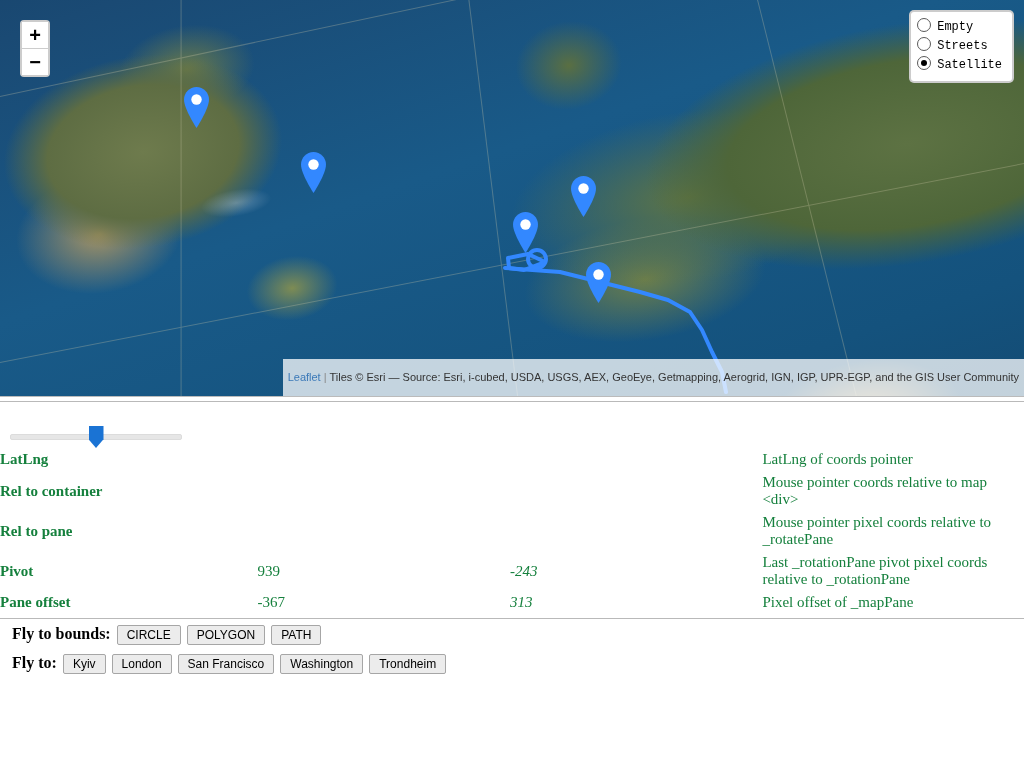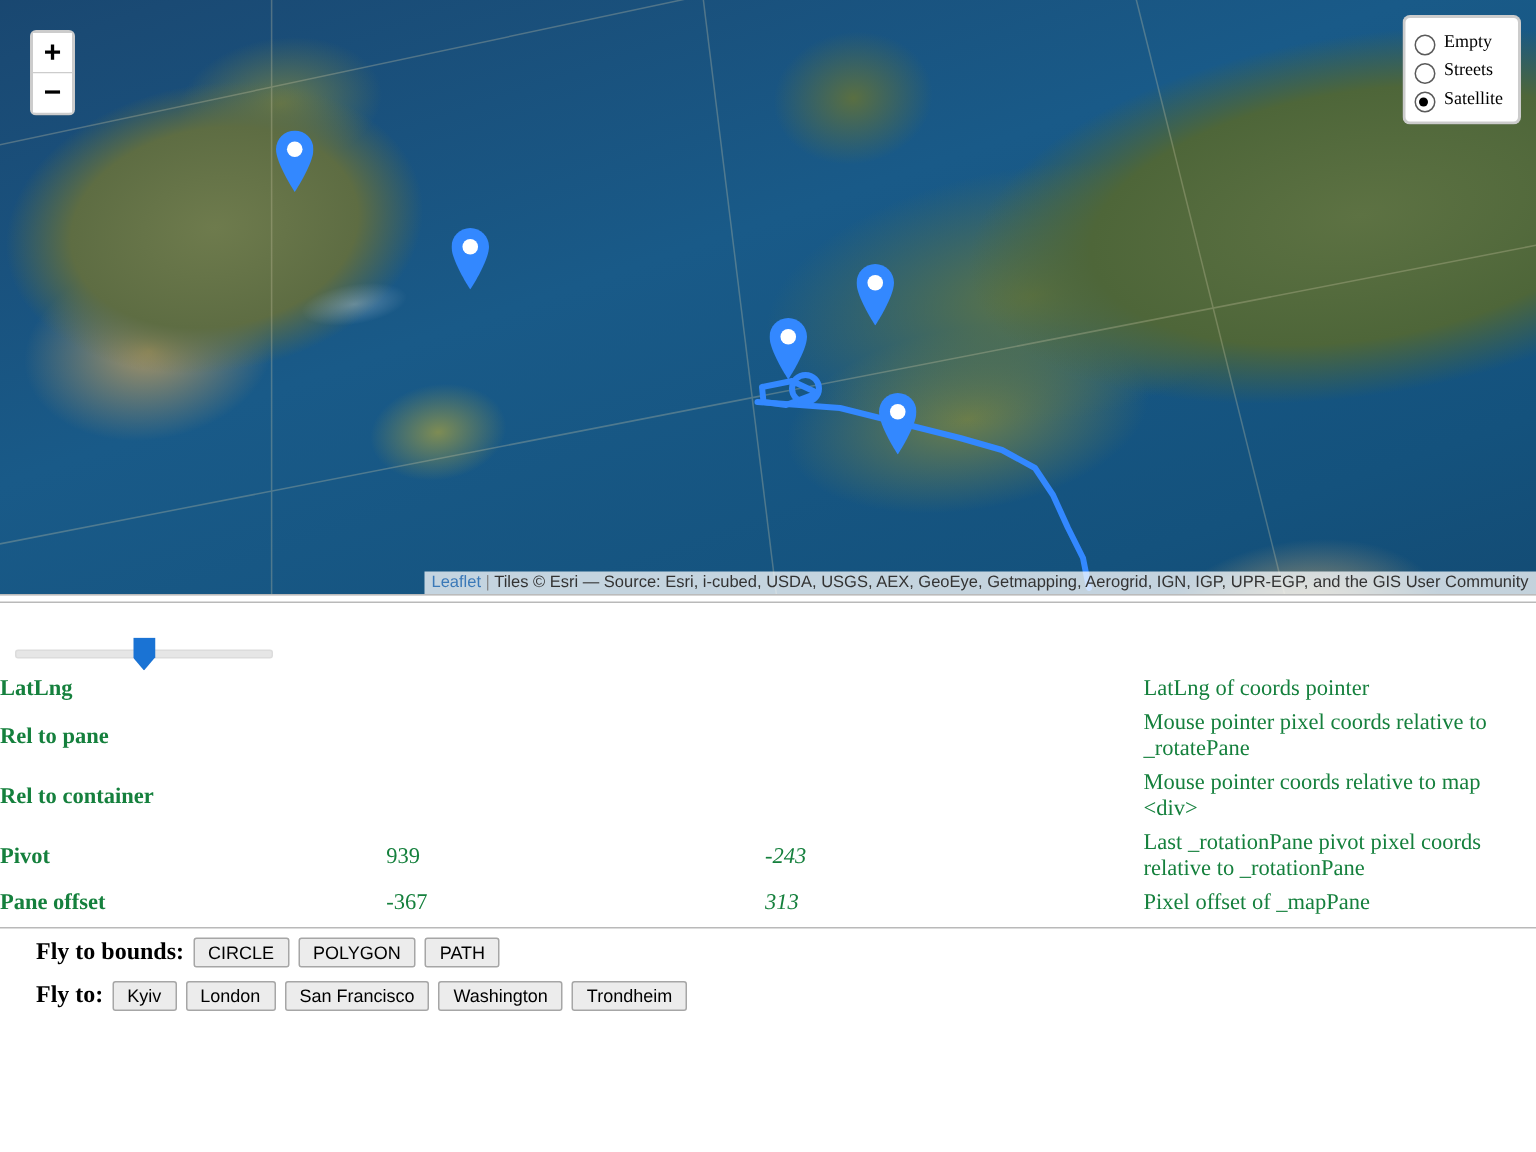--- a/index.html
+++ b/index.html
@@ -105,22 +105,22 @@
 
   .leaflet-control-layers {
     position: absolute; right: 10px; top: 10px;
     background: #fff;
     border: 2px solid rgba(0,0,0,0.2);
     border-radius: 5px;
     padding: 6px 10px 6px 6px;
     box-sizing: border-box;
   }
   .layer-row {
-    display: flex; align-items: flex-end;
-    font-family: Liberation Serif, serif;
+    display: flex; align-items: flex-start;
+    font-family: Liberation Mono, monospace;
     font-size: 12px;
     color: #000;
     line-height: 19px;
     white-space: nowrap;
   }
   .radio {
     width: 12px; height: 12px;
     border: 1px solid #5a5a5a;
     border-radius: 50%;
     background: #fff;
@@ -138,21 +138,21 @@
   }
 
   .leaflet-attribution {
     position: absolute;
     right: 0; bottom: 0;
     background: rgba(255,255,255,0.75);
     font-family: "Liberation Sans", sans-serif;
     font-size: 11px;
     line-height: 15px;
     color: #333;
-    padding: 0 5px;
+    padding: 11px 5px;
     white-space: nowrap;
   }
   .leaflet-attribution .lf { color: #3b79b8; }
   .leaflet-attribution .sep { color: #888; }
 
   
   hr.rule {
     border: 0;
     border-top: 1px solid #b9b9b9;
     margin: 4px 0 6px 0;
@@ -214,21 +214,21 @@
     font-size: 15px;
     color: #15803d;
     table-layout: fixed;
   }
   table.info td { padding: 3px 0; vertical-align: middle; }
   td.lbl { font-weight: bold; width: 255px; padding-left: 10px; }
   td.v1 { width: 250px; }
   td.v2 { width: 250px; font-style: italic; }
   td.desc { width: 259px; padding-right: 8px; line-height: 17px; }
 
-  .flyrow { margin-top: 6px; padding-left: 24px; white-space: nowrap; }
+  .flyrow { margin-top: 6px; padding-left: 12px; white-space: nowrap; }
   .flylabel {
     font-family: "Liberation Serif", serif;
     font-weight: bold;
     font-size: 16px;
     margin-right: 6px;
   }
 </style>
 </head>
 <body>
 
@@ -318,32 +318,32 @@
 
 <table class="info">
   <tbody id="info-body">
       <tr>
         <td class="lbl">LatLng</td>
         <td class="v1"></td>
         <td class="v2"></td>
         <td class="desc">LatLng of coords pointer</td>
       </tr>
       <tr>
+        <td class="lbl">Rel to container</td>
+        <td class="v1"></td>
+        <td class="v2"></td>
+        <td class="desc">Mouse pointer coords relative to map &lt;div&gt;</td>
+      </tr>
+      <tr>
         <td class="lbl">Rel to pane</td>
         <td class="v1"></td>
         <td class="v2"></td>
         <td class="desc">Mouse pointer pixel coords relative to _rotatePane</td>
       </tr>
       <tr>
-        <td class="lbl">Rel to container</td>
-        <td class="v1"></td>
-        <td class="v2"></td>
-        <td class="desc">Mouse pointer coords relative to map &lt;div&gt;</td>
-      </tr>
-      <tr>
         <td class="lbl">Pivot</td>
         <td class="v1">939</td>
         <td class="v2">-243</td>
         <td class="desc">Last _rotationPane pivot pixel coords relative to _rotationPane</td>
       </tr>
       <tr>
         <td class="lbl">Pane offset</td>
         <td class="v1">-367</td>
         <td class="v2">313</td>
         <td class="desc">Pixel offset of _mapPane</td>

